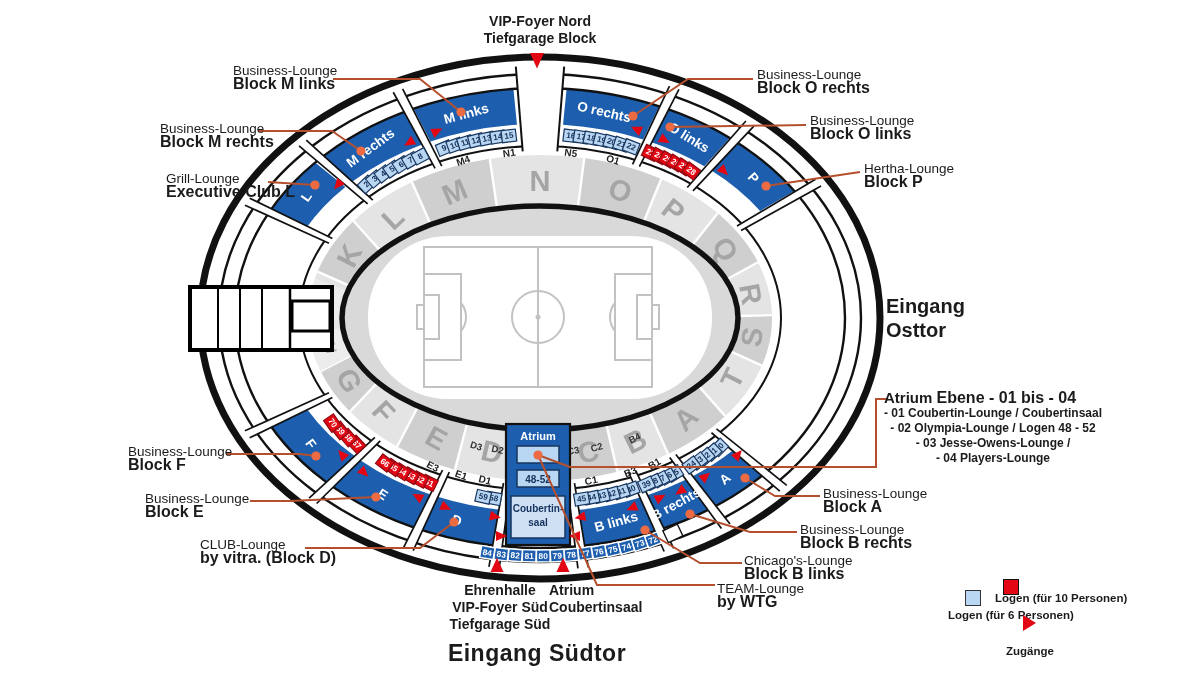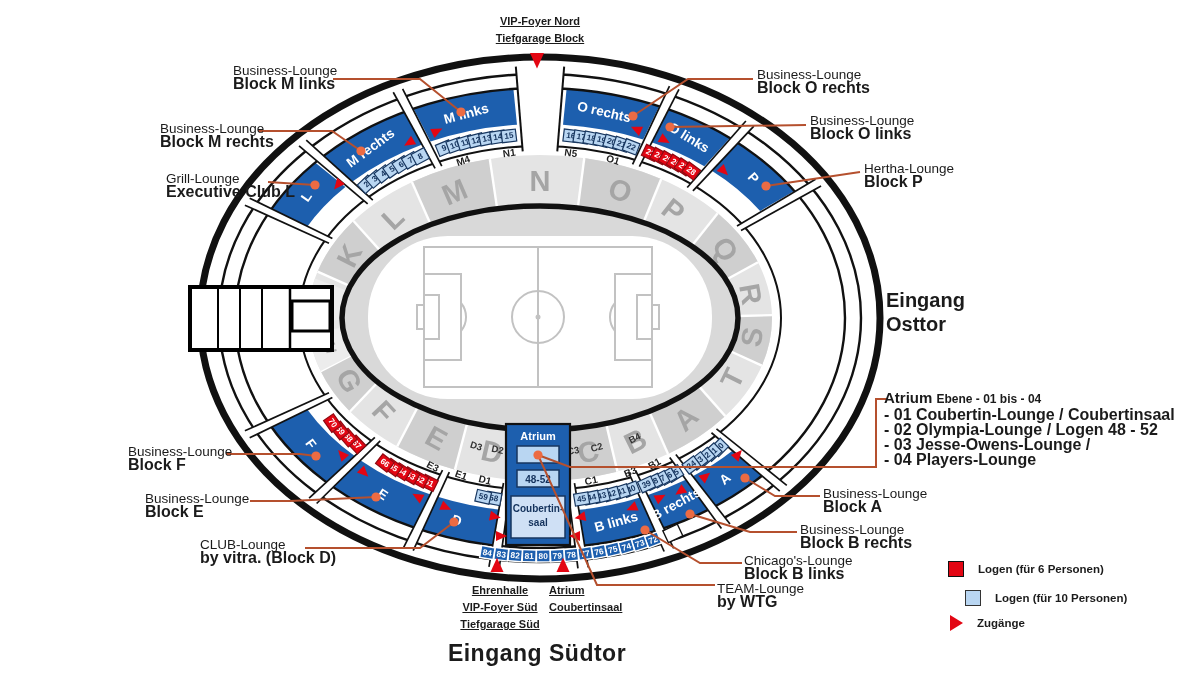--- a/index.html
+++ b/index.html
@@ -5,25 +5,25 @@
   html,body{margin:0;padding:0;background:#fff;}
   .canvas{position:relative;width:1200px;height:675px;background:#ffffff;overflow:hidden;
           font-family:"Liberation Sans",sans-serif;color:#1b1b1b;}
   svg{position:absolute;left:0;top:0;}
   svg text{font-family:"Liberation Sans",sans-serif;font-weight:700;}
   .ov{position:absolute;}
   .callout .t{font-weight:400;font-size:13.5px;line-height:15px;white-space:nowrap;}
   .callout .s{font-weight:700;font-size:16px;line-height:12px;white-space:nowrap;}
   .gate{font-weight:700;font-size:20px;line-height:24px;white-space:nowrap;}
   .gate-big{font-weight:700;font-size:23px;letter-spacing:.5px;white-space:nowrap;text-align:center;}
-  .north-label,.south-label{font-weight:700;font-size:11px;line-height:17px;text-align:center;white-space:nowrap;text-decoration:underline;}
+  .north-label,.south-label{font-weight:700;font-size:14px;line-height:17px;text-align:center;white-space:nowrap;}
   .south-left-label{text-align:center;}
   .atr-title{font-weight:700;font-size:15px;line-height:16px;white-space:nowrap;}
-  .atr-sub{font-weight:700;font-size:12px;}
-  .atr-item{font-weight:700;font-size:16px;line-height:15px;white-space:nowrap;}
+  .atr-sub{font-weight:700;font-size:16px;}
+  .atr-item{font-weight:700;font-size:12px;line-height:15px;white-space:nowrap;text-align:center;}
   .atr-item.indent{padding-left:18px;}
   .legend-row{position:absolute;display:flex;align-items:center;gap:14px;}
   .legend-label{font-weight:700;font-size:11.5px;white-space:nowrap;}
   .sw{width:16px;height:16px;box-sizing:border-box;}
   .sw-red{background:#e30613;border:1.5px solid #111;}
   .sw-blue{background:#b9d6f2;border:1.5px solid #333;}
   .sw-tri{width:0;height:0;border-left:13px solid #e30613;border-top:8px solid transparent;border-bottom:8px solid transparent;}
 </style>
 </head>
 <body>
@@ -436,21 +436,21 @@
   </div>
   <div class="ov callout" style="left:744px;top:553px;">
     <div class="t">Chicago's-Lounge</div>
     <div class="s">Block B links</div>
   </div>
   <div class="ov callout" style="left:717px;top:581px;">
     <div class="t">TEAM-Lounge</div>
     <div class="s">by WTG</div>
   </div>
 
-  <div class="ov gate" style="left:886px;top:288px;">
+  <div class="ov gate" style="left:886px;top:294px;">
     <div>Eingang</div>
     <div>Osttor</div>
   </div>
 
   <div class="ov" style="left:884px;top:390px;">
     <div class="atr-title">
       <span>Atrium</span>
       <span class="atr-sub">Ebene - 01 bis - 04</span>
     </div>
     <div class="atr-item">- 01 Coubertin-Lounge / Coubertinsaal</div>
@@ -463,25 +463,25 @@
     <div>Ehrenhalle</div>
     <div>VIP-Foyer Süd</div>
     <div>Tiefgarage Süd</div>
   </div>
   <div class="ov south-label" style="left:549px;top:582px;text-align:left;">
     <div>Atrium</div>
     <div>Coubertinsaal</div>
   </div>
   <div class="ov gate-big" style="left:387px;top:640px;width:300px;">Eingang Südtor</div>
 
-  <div class="legend-row" style="left:948px;top:561px;">
+  <div class="legend-row" style="left:948px;top:579px;flex-direction:column;">
     <div class="sw sw-red"></div>
     <div class="legend-label">Logen (für 6 Personen)</div>
   </div>
   <div class="legend-row" style="left:948px;top:590px;padding-left:17px;">
     <div class="sw sw-blue"></div>
     <div class="legend-label">Logen (für 10 Personen)</div>
   </div>
-  <div class="legend-row" style="left:950px;top:615px;">
+  <div class="legend-row" style="left:1006px;top:615px;flex-direction:column;">
     <div class="sw-tri"></div>
     <div class="legend-label">Zugänge</div>
   </div>
 </div>
 
 </body></html>

